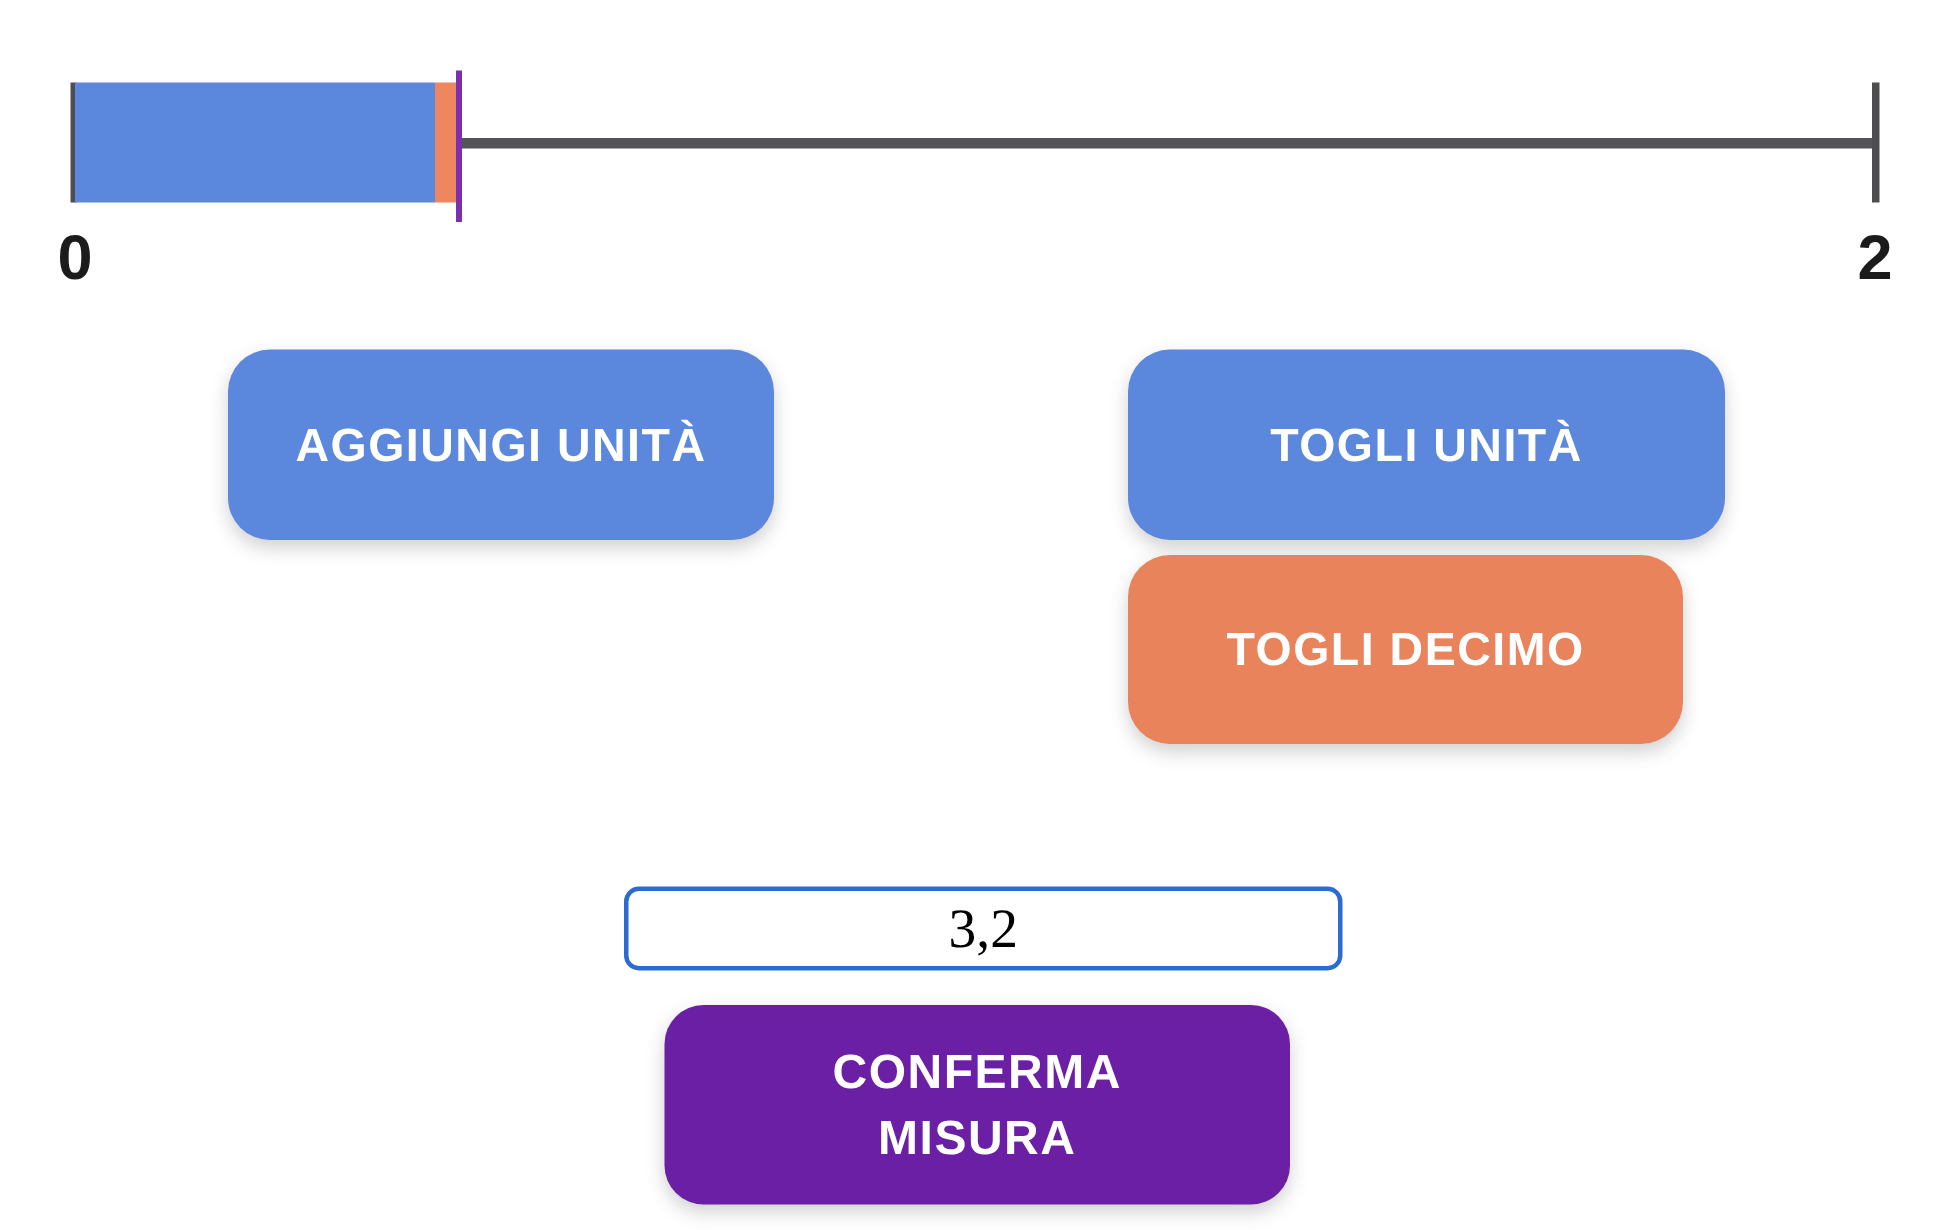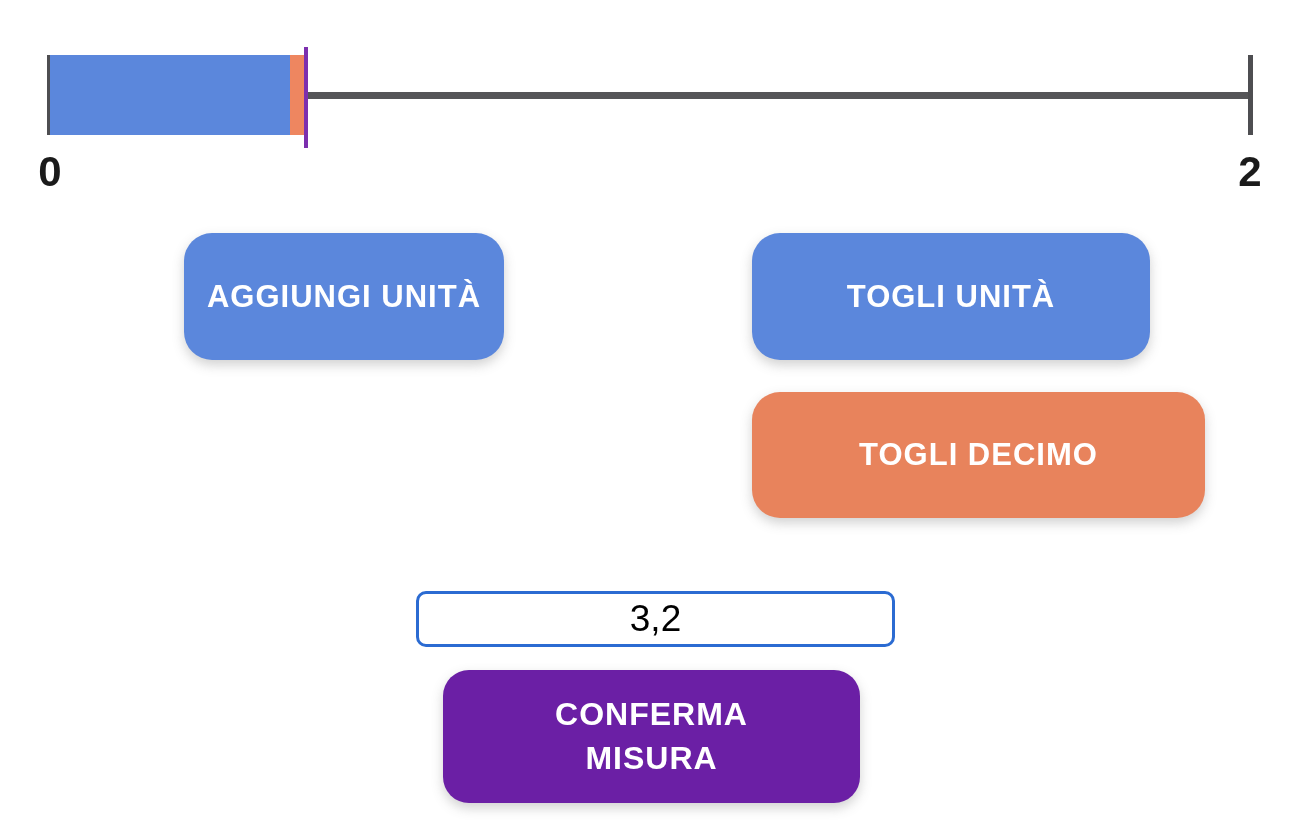--- a/index.html
+++ b/index.html
@@ -69,24 +69,24 @@
     letter-spacing: 1px;
     line-height: 1.35;
     white-space: pre-line;
     text-align: center;
     display: flex;
     align-items: center;
     justify-content: center;
     cursor: pointer;
     box-shadow: 0 5px 12px rgba(90, 90, 90, 0.28);
   }
-  #btnAddUnit     { left: 152px; top: 233px; width: 320px; height: 127px; margin-left: 32px; }
+  #btnAddUnit     { left: 152px; top: 233px; width: 364px; height: 127px; }
   #btnRemoveUnit  { left: 752px; top: 233px; width: 398px; height: 127px; }
   #btnAddTenth    { left: 152px; top: 392px; width: 400px; height: 126px; }
-  #btnRemoveTenth { left: 752px; top: 392px; width: 453px; height: 126px; }
+  #btnRemoveTenth { left: 752px; top: 370px; width: 370px; height: 126px; }
   #btnConfirm     { left: 443px; top: 670px; width: 417px; height: 133px; border-radius: 26px; font-size: 32px; }
 
   
   #measureInput {
     position: absolute;
     left: 416px;
     top: 591px;
     width: 479px;
     height: 56px;
     border-radius: 10px;
@@ -116,18 +116,18 @@
     <div class="num" id="maxLabel">2</div>
   </div>
 
   <button class="btn" id="btnAddUnit" style="background: rgb(91, 135, 220);">AGGIUNGI UNITÀ</button>
 
   <button class="btn" id="btnRemoveUnit" style="background: rgb(91, 135, 220);">TOGLI UNITÀ</button>
 
 
   <button class="btn" id="btnRemoveTenth" style="background: rgb(232, 131, 92);">TOGLI DECIMO</button>
 
-  <input id="measureInput" value="3,2" style="border-color: rgb(43, 107, 210);">
+  <input id="measureInput" value="3,2" style="border-color: rgb(43, 107, 210); font-family: Liberation Serif, serif;">
 
   <button class="btn" id="btnConfirm" style="background: rgb(107, 31, 165);">CONFERMA
 MISURA</button>
 
 </div>
 
 </body></html>

